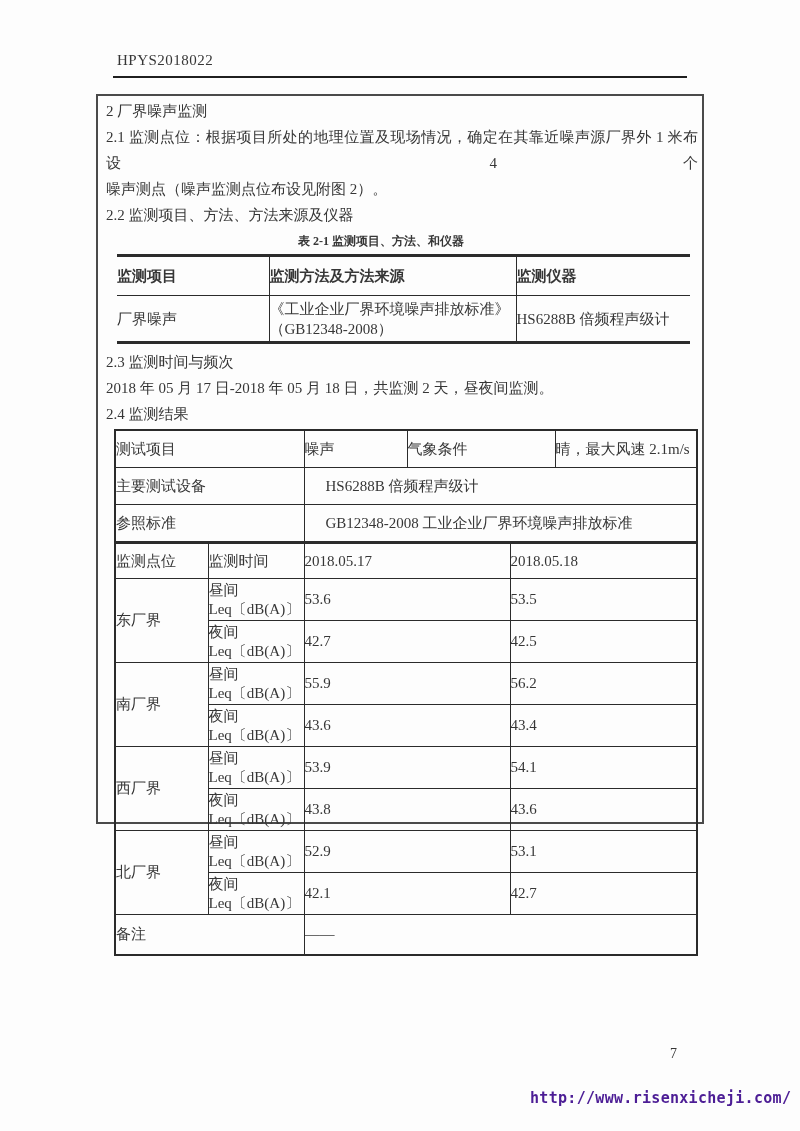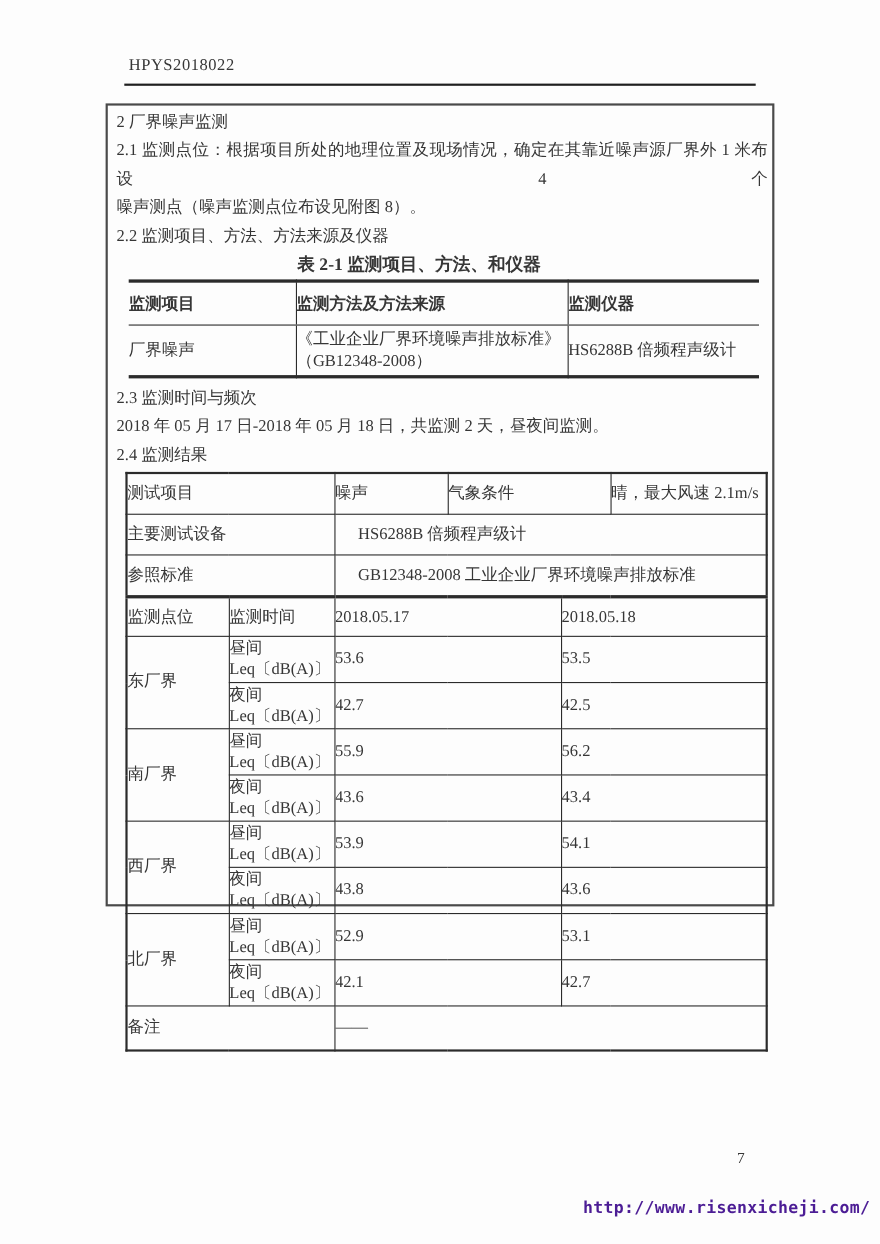--- a/index.html
+++ b/index.html
@@ -10,21 +10,21 @@
   }
   .doc-number{position:absolute;left:117px;top:52px;font-size:15px;letter-spacing:.5px;}
   .header-rule{position:absolute;left:113px;top:76px;width:574px;height:2px;background:#1f1f1f;}
   .content-box{
     position:absolute;left:96px;top:94px;width:608px;height:730px;
     border:2px solid #4a4a4a;box-sizing:border-box;
     padding:2px 4px 0 6px;
   }
   .para{margin:0;padding-left:2px;font-size:15px;line-height:26px;}
   .para-justify{text-align:justify;text-align-last:justify;}
-  .t1-title{font-size:16px;font-weight:bold;text-align:center;line-height:24px;margin:1px 40px 1px 0;}
+  .t1-title{font-size:12px;font-weight:bold;text-align:center;line-height:24px;margin:1px 40px 1px 0;}
   table{border-collapse:collapse;table-layout:fixed;font-size:15px;}
   td,th{vertical-align:middle;text-align:left;font-weight:normal;padding:0;overflow:hidden;}
   
   .t1{margin-left:13px;width:573px;border-top:3px solid #2b2b2b;border-bottom:3px solid #2b2b2b;}
   .t1 th,.t1 td{border-left:1.5px solid #2b2b2b;}
   .t1 th:first-child,.t1 td:first-child{border-left:none;}
   .t1 th{border-bottom:1.5px solid #2b2b2b;font-weight:bold;height:38px;}
   .t1 td{height:45px;line-height:20px;}
   
   .t2{margin:2px 0 0 10px;width:582px;border:2px solid #2b2b2b;}
@@ -45,21 +45,21 @@
 </head>
 <body>
 
 <div class="doc-number">HPYS2018022</div>
 <div class="header-rule"></div>
 
 <div class="content-box">
 
   <p class="para">2 厂界噪声监测</p>
   <p class="para para-justify">2.1 监测点位：根据项目所处的地理位置及现场情况，确定在其靠近噪声源厂界外 1 米布设 4 个</p>
-  <p class="para">噪声测点（噪声监测点位布设见附图 8）。</p>
+  <p class="para">噪声测点（噪声监测点位布设见附图 2）。</p>
   <p class="para">2.2 监测项目、方法、方法来源及仪器</p>
 
   <div class="t1-title">表 2-1 监测项目、方法、和仪器</div>
 
   <table class="t1">
     <colgroup>
         <col style="width:152px">
         <col style="width:247px">
         <col style="width:174px">
       </colgroup>

